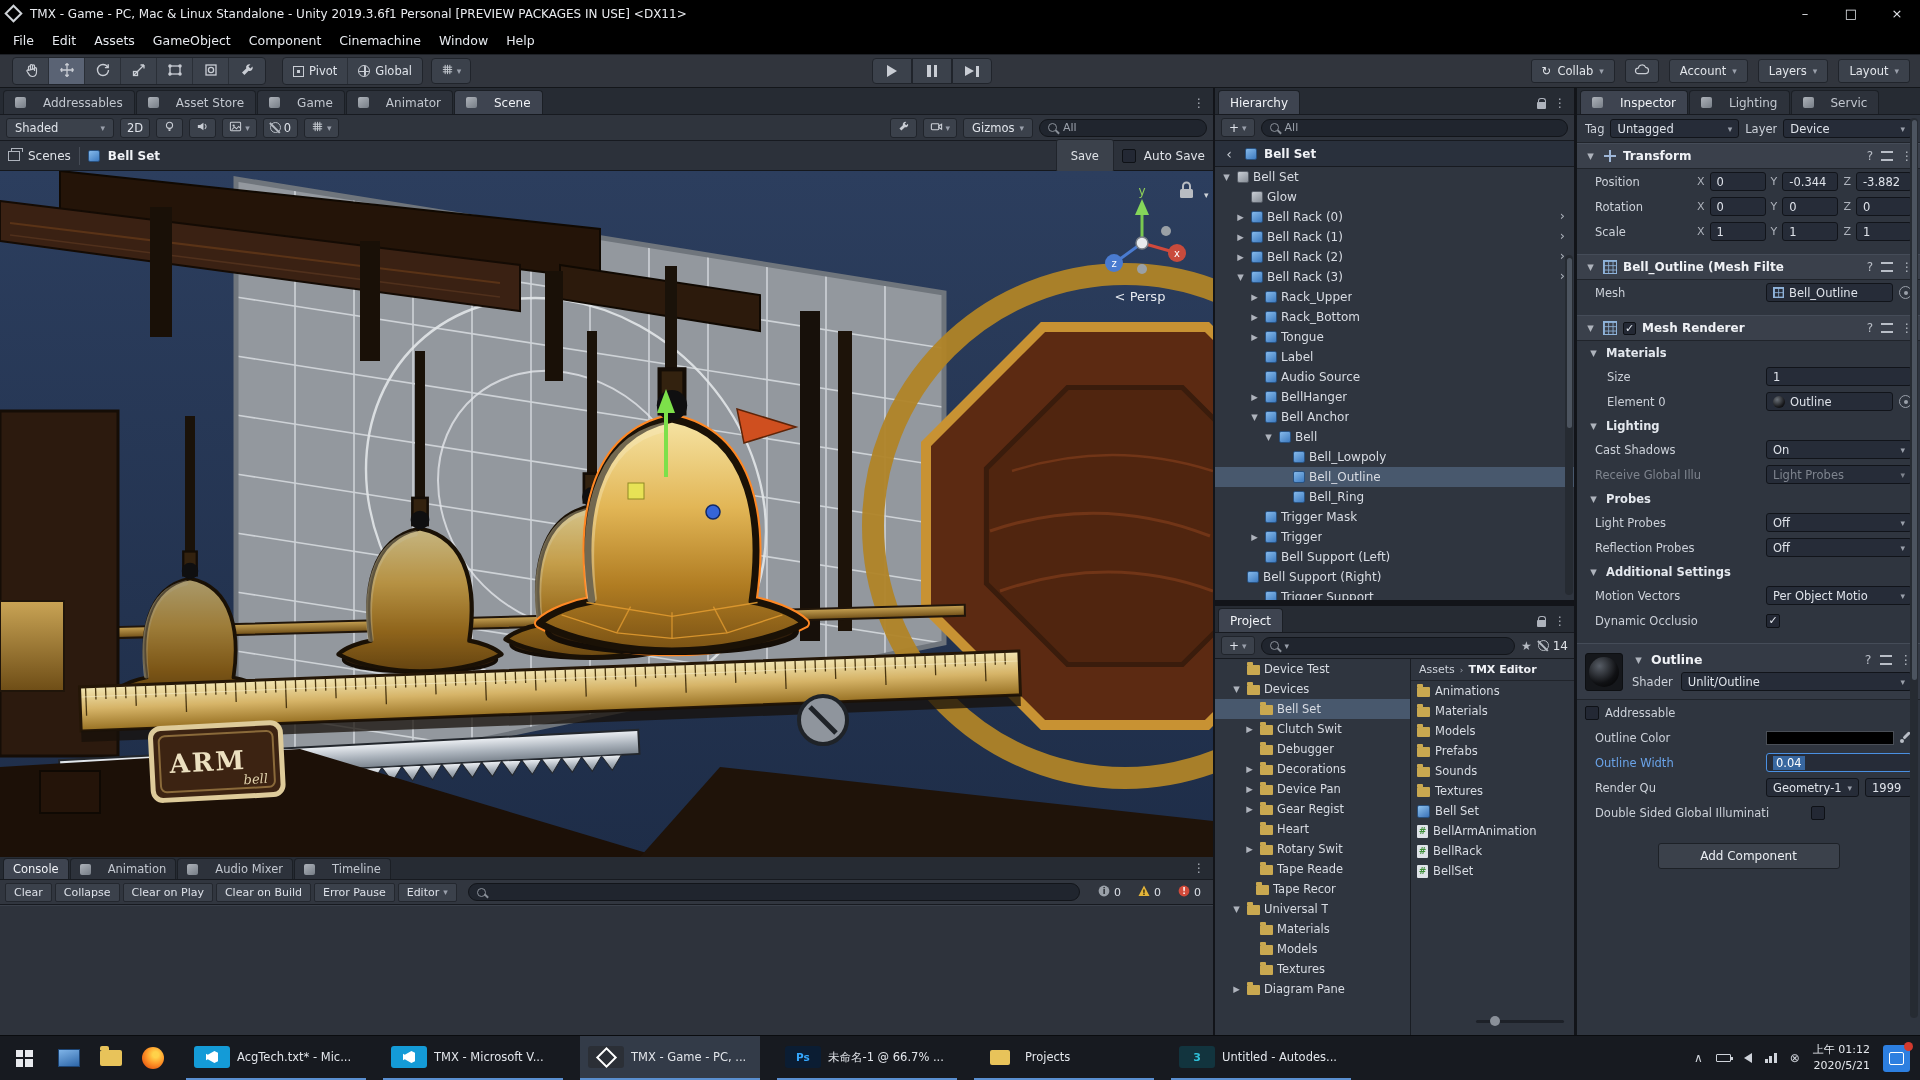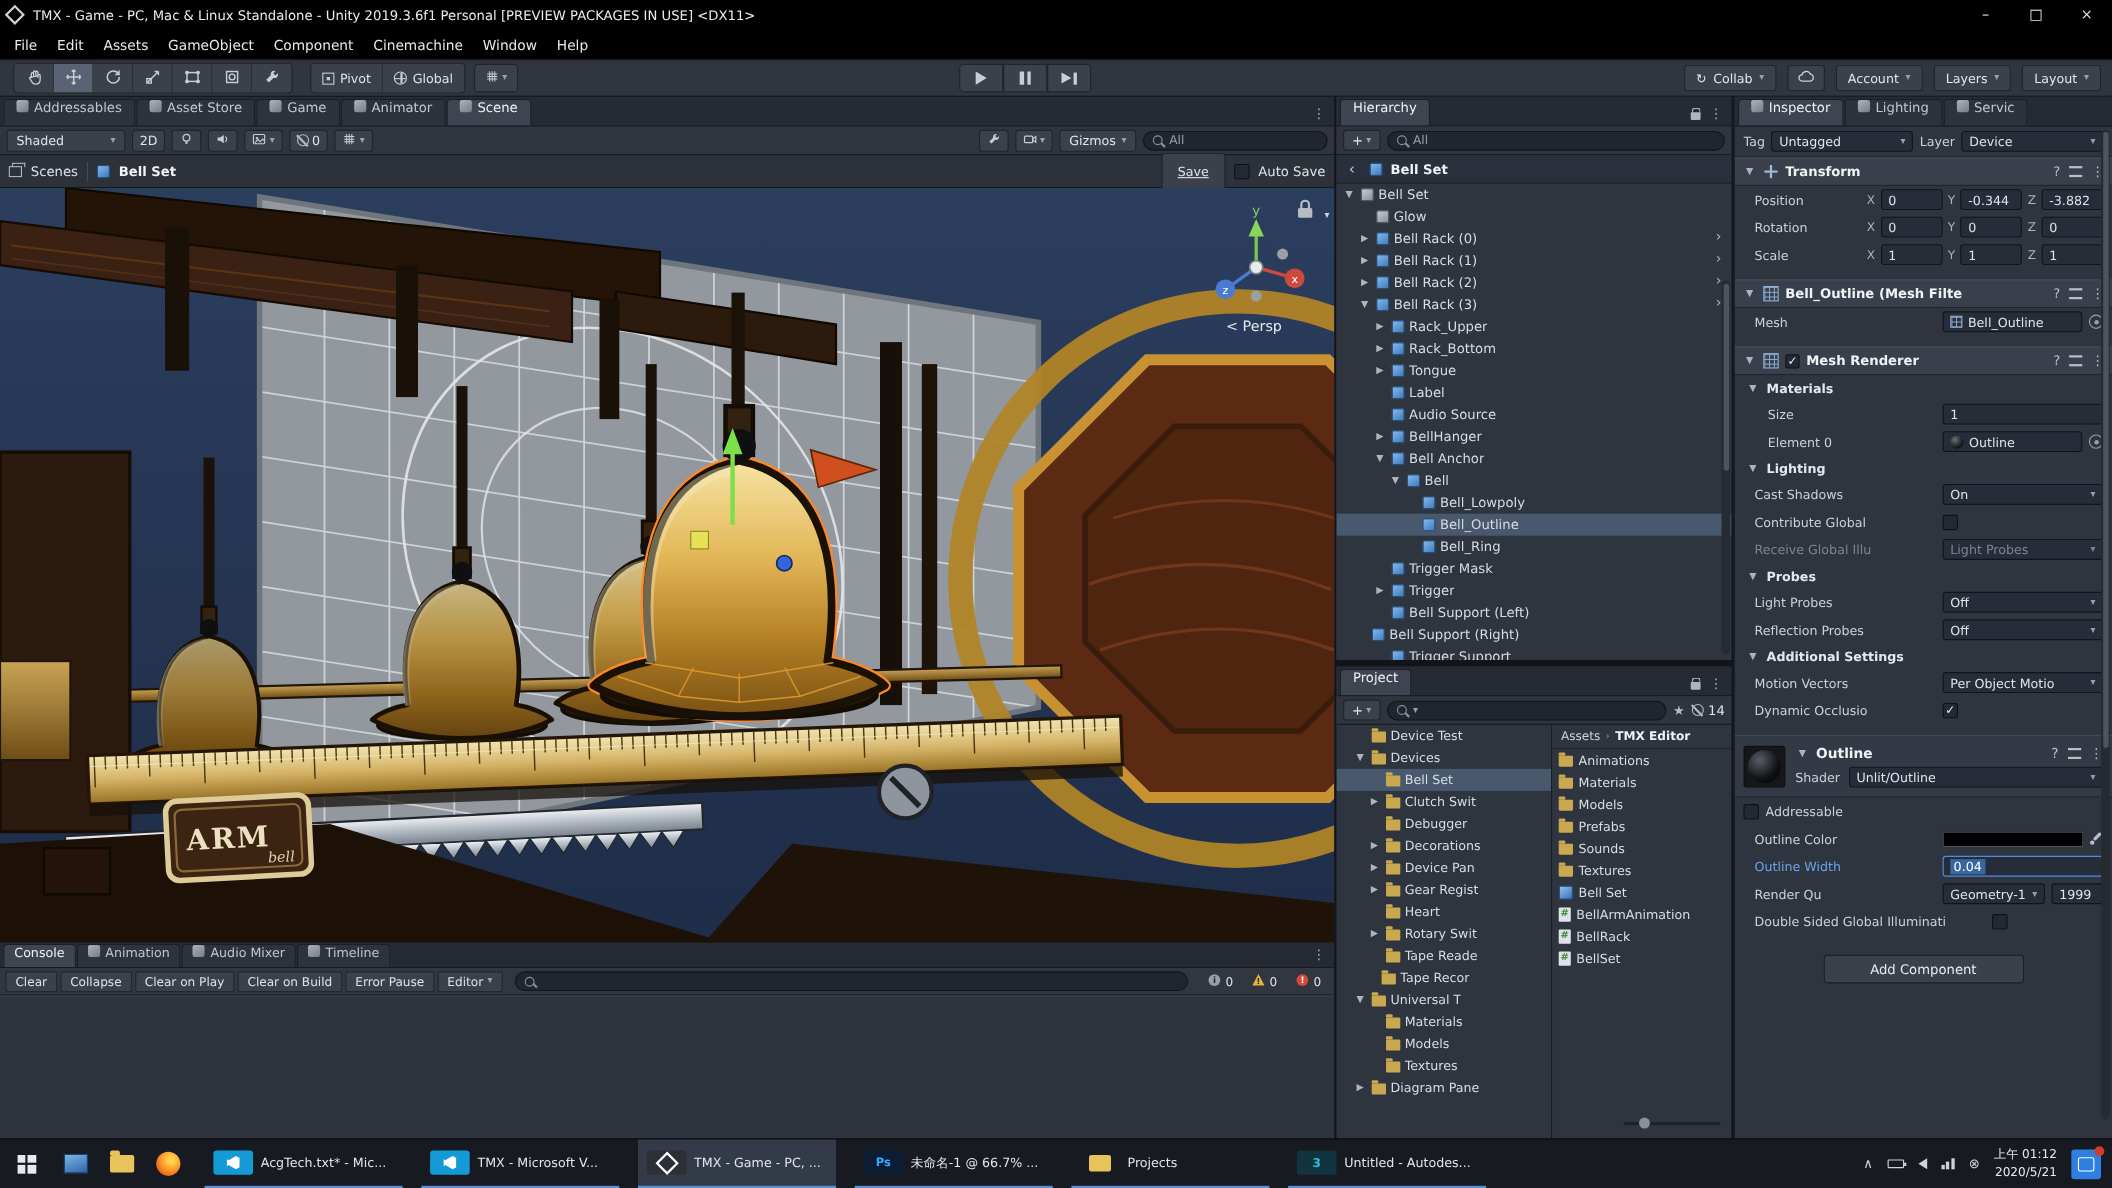--- a/index.html
+++ b/index.html
@@ -56,21 +56,21 @@
   .dd-btn { display:flex; align-items:center; gap:6px; height:24px; padding:0 10px;
     background:#3b414b; border:1px solid #20242b; border-radius:3px; font-size:11.5px; color:#e2e5ea; }
   .dda { color:#9aa0ab; font-size:9px; }
   .cloud-btn { width:34px; height:24px; background:#3b414b; border:1px solid #20242b; border-radius:3px;
     display:flex; align-items:center; justify-content:center; }
 
   
   .workspace { position:absolute; left:0; top:88px; right:0; bottom:45px; background:#121419; }
   .tabrow { height:27px; background:#262b33; border-bottom:1px solid #171a20;
     display:flex; align-items:flex-end; padding-left:3px; overflow:hidden; }
-  .tab { height:24px; display:flex; align-items:flex-start; gap:5px; padding:0 11px; font-size:12px;
+  .tab { height:24px; display:flex; align-items:center; gap:17px; padding:0 11px; font-size:12px;
     color:#c2c7cf; background:#2d323b; border:1px solid #1b1f25; border-bottom:none;
     border-radius:4px 4px 0 0; margin-right:1px; white-space:nowrap; }
   .tab.active { background:#3e4450; color:#f0f2f6; }
   .tab-ico { width:11px; height:11px; border-radius:2px; background:linear-gradient(145deg,#aeb3ba,#767d86); flex:none; }
   .row-menu { margin-left:auto; display:flex; align-items:center; gap:8px; padding:0 8px 4px 0; color:#aeb3bc; }
   .lock { width:9px; height:7px; background:#aeb3bc; border-radius:1px; position:relative; margin-top:4px; }
   .lock::before { content:''; position:absolute; top:-4px; left:1.2px; width:6px; height:4px;
     border:1.4px solid #aeb3bc; border-bottom:none; border-radius:3px 3px 0 0; }
   .mag { width:9px; height:9px; border:1.5px solid #8a9099; border-radius:50%; position:relative; flex:none; }
   .mag::after { content:''; position:absolute; width:5px; height:1.5px; background:#8a9099;
@@ -97,21 +97,21 @@
     display:flex; align-items:center; gap:8px; padding:0 8px; }
   .stack-ico { width:12px; height:10px; border:1.4px solid #aeb3bc; position:relative; }
   .stack-ico::after { content:''; position:absolute; left:2px; top:-4px; width:10px; height:3px;
     border:1.4px solid #aeb3bc; border-bottom:none; }
   .crumb-sep { width:1px; height:18px; background:#464c56; }
   .cube { width:12px; height:12px; border-radius:2px; flex:none; }
   .cube.prefab { background:linear-gradient(145deg,#85b9ea,#3e7bc0); border:1px solid #29517f; }
   .cube.go { background:linear-gradient(145deg,#c9ced5,#878e97); border:1px solid #565c66; }
   .bold { font-weight:bold; color:#f0f2f6; }
   .save-btn { margin-left:auto; height:34px; padding:0 14px; background:#3b414b;
-    border:1px solid #20242b; border-radius:3px; display:flex; align-items:center; font-size:11.5px;text-decoration:underline; }
+    border:1px solid #20242b; border-radius:3px; display:flex; align-items:center; font-size:11.5px; }
   .cb { width:14px; height:14px; background:#232834; border:1px solid #0e1116; border-radius:2px;
     display:flex; align-items:center; justify-content:center; font-size:11px; color:#e8ecf2; flex:none; }
   .cb.on::after { content:'✓'; }
   .scene-view { position:relative; height:686px; background:#243650; overflow:hidden; }
   .scene-view svg { position:absolute; inset:0; }
 
   
   .console-tabs { height:23px; background:#262b33; border-bottom:1px solid #171a20;
     display:flex; align-items:flex-end; padding-left:3px; }
   .console-tabs .tab { height:21px; font-size:11.5px; padding:0 9px; }
@@ -1302,24 +1302,20 @@
         <span>Lighting</span>
       </div>
       <div class="prop-row">
         <span class="plabel w">Cast Shadows</span>
         <div class="well grow">
           <span>On</span>
           <span class="dda">▾</span>
         </div>
       </div>
       <div class="prop-row">
-        <span class="plabel w">Contribute Global</span>
-        <span class="cb"></span>
-      </div>
-      <div class="prop-row">
         <span class="plabel w dim">Receive Global Illu</span>
         <div class="well grow dim">
           <span>Light Probes</span>
           <span class="dda">▾</span>
         </div>
       </div>
       <div class="sub-fold">
         <span class="fold-a">▼</span>
         <span>Probes</span>
       </div>

